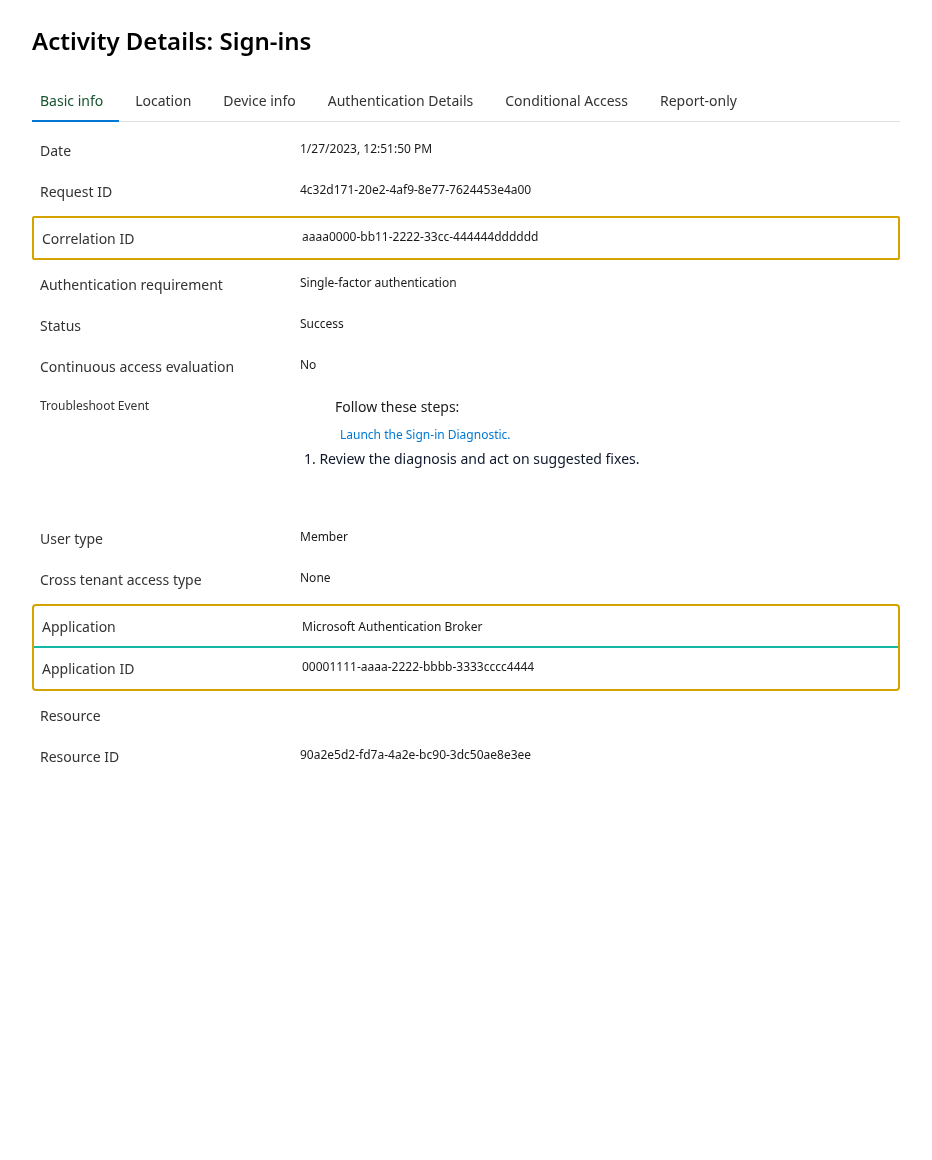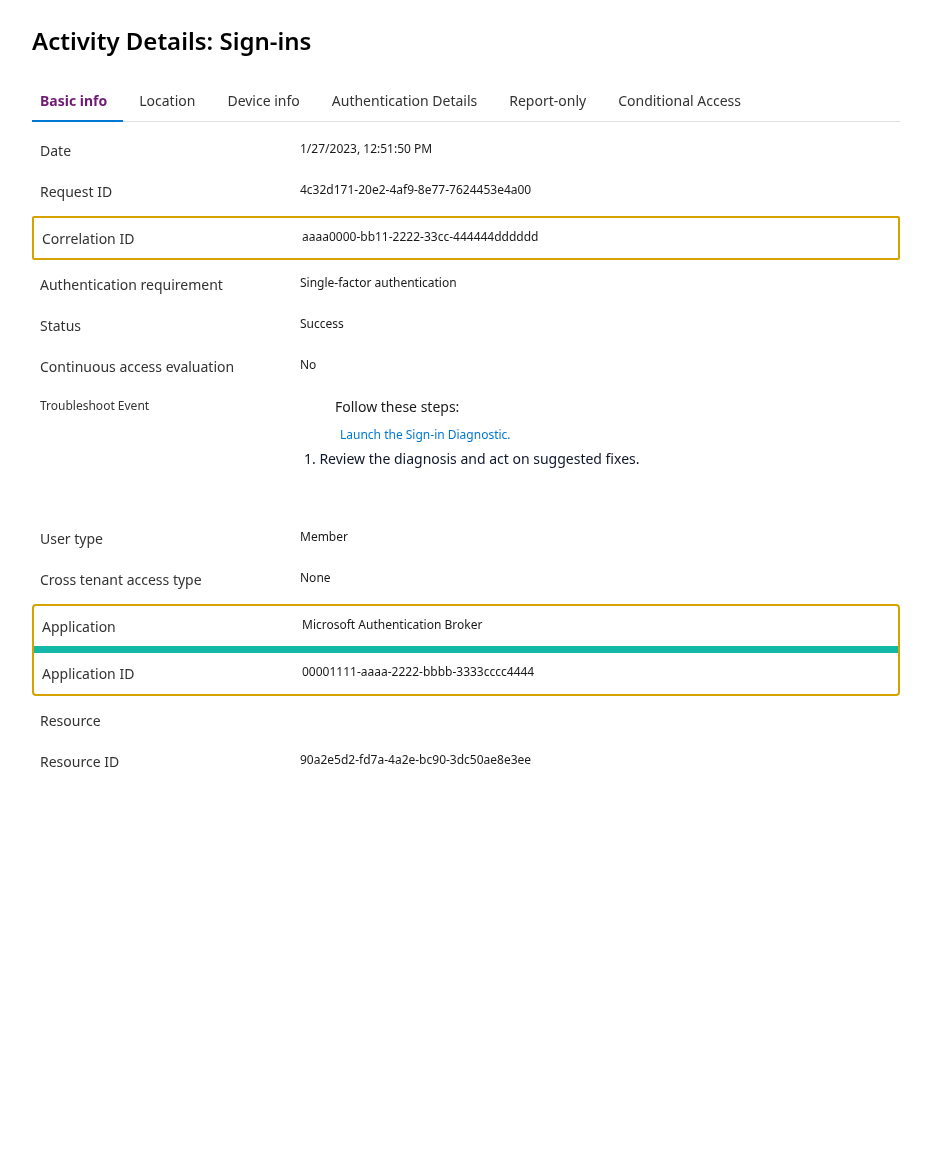--- a/index.html
+++ b/index.html
@@ -30,23 +30,23 @@
       font-size: 14px;
       color: #333;
       border-bottom: 2px solid transparent;
       margin-bottom: -1px;
       white-space: nowrap;
     }
     .tab:first-child {
       padding-left: 8px;
     }
     .tab.active {
-      color: #701a75;
+      color: #14532d;
       border-bottom: 2px solid #0078d4;
-      font-weight: 700;
+      font-weight: 400;
     }
     .content {
       padding-top: 8px;
     }
     .row {
       display: flex;
       align-items: flex-start;
       padding: 10px 8px;
       border-bottom: 1px solid transparent;
     }
@@ -102,35 +102,36 @@
     }
     .highlighted-group {
       border: 2px solid #d4a300;
       border-radius: 4px;
       margin: 4px 0;
     }
     .highlighted-group .row {
       padding: 10px 8px;
     }
     .highlighted-group .row:first-child {
-      border-bottom: 7px solid #14b8a6;
+      border-bottom: 2px solid #14b8a6;
+      align-items: center;
     }
   </style>
 </head>
 <body>
 
 <h1>Activity Details: Sign-ins</h1>
 
 <div class="tabs">
   <div class="tab active">Basic info</div>
   <div class="tab">Location</div>
   <div class="tab">Device info</div>
   <div class="tab">Authentication Details</div>
+  <div class="tab">Conditional Access</div>
   <div class="tab">Report-only</div>
-  <div class="tab">Conditional Access</div>
 </div>
 
 <div class="content">
 
   <div class="row">
     <span class="label">Date</span>
     <span class="value">1/27/2023, 12:51:50 PM</span>
   </div>
 
   <div class="row">

